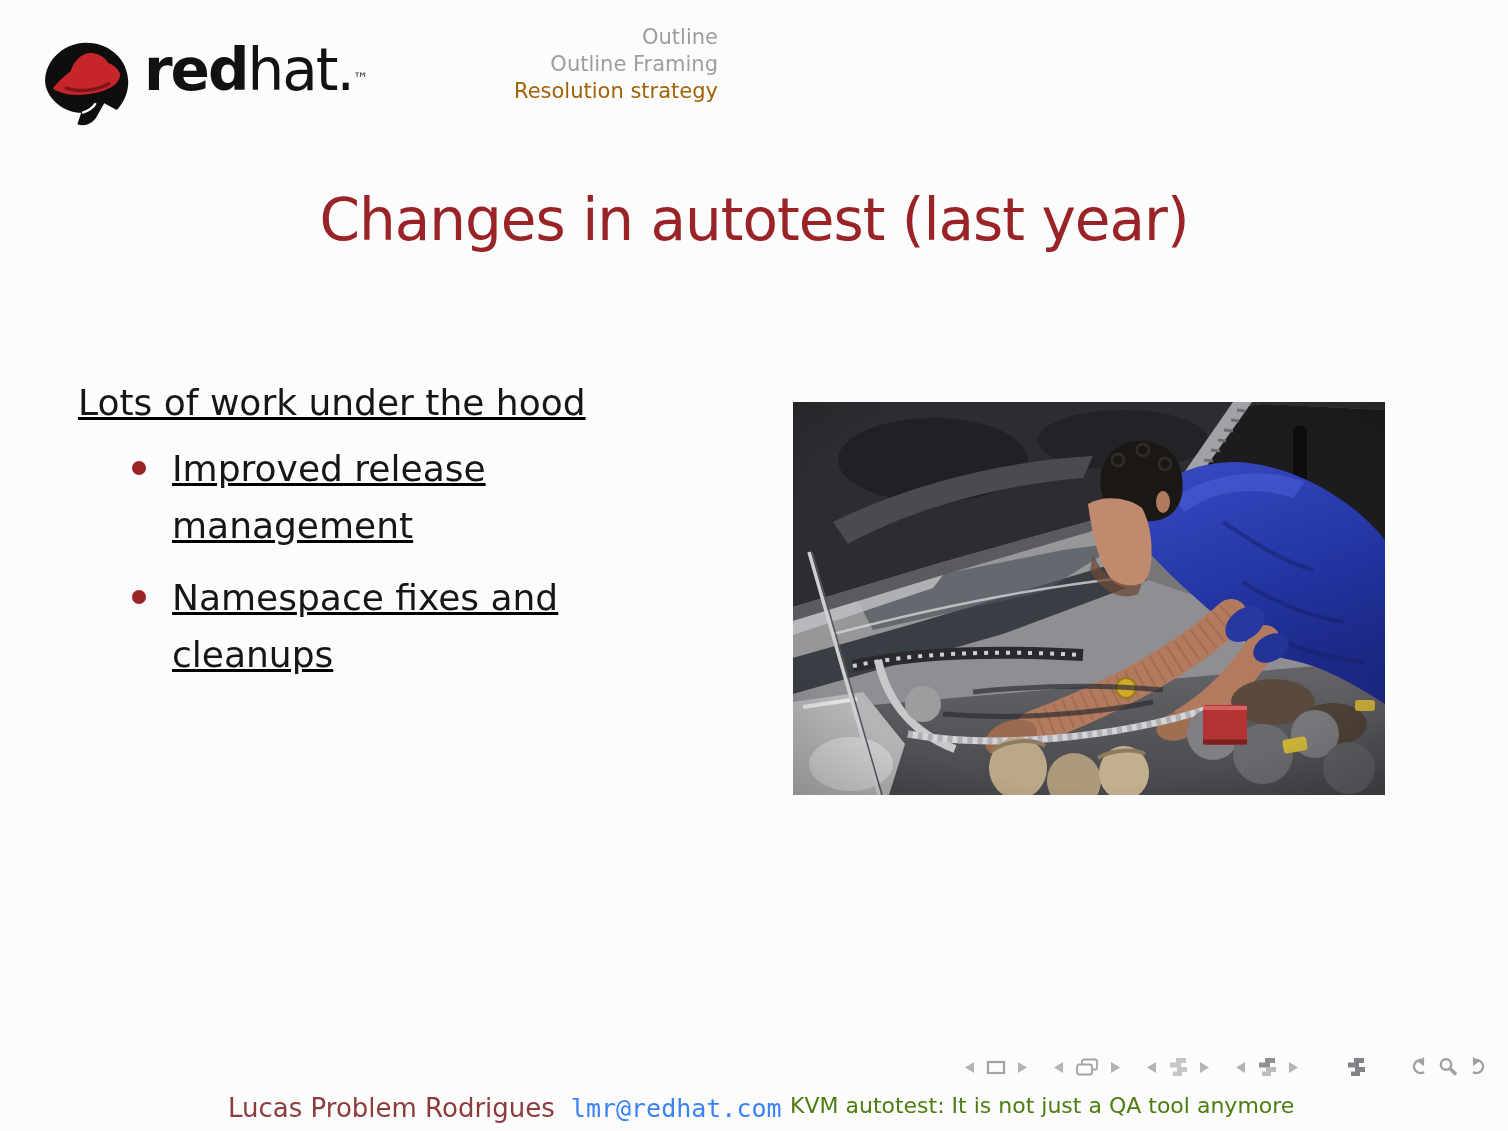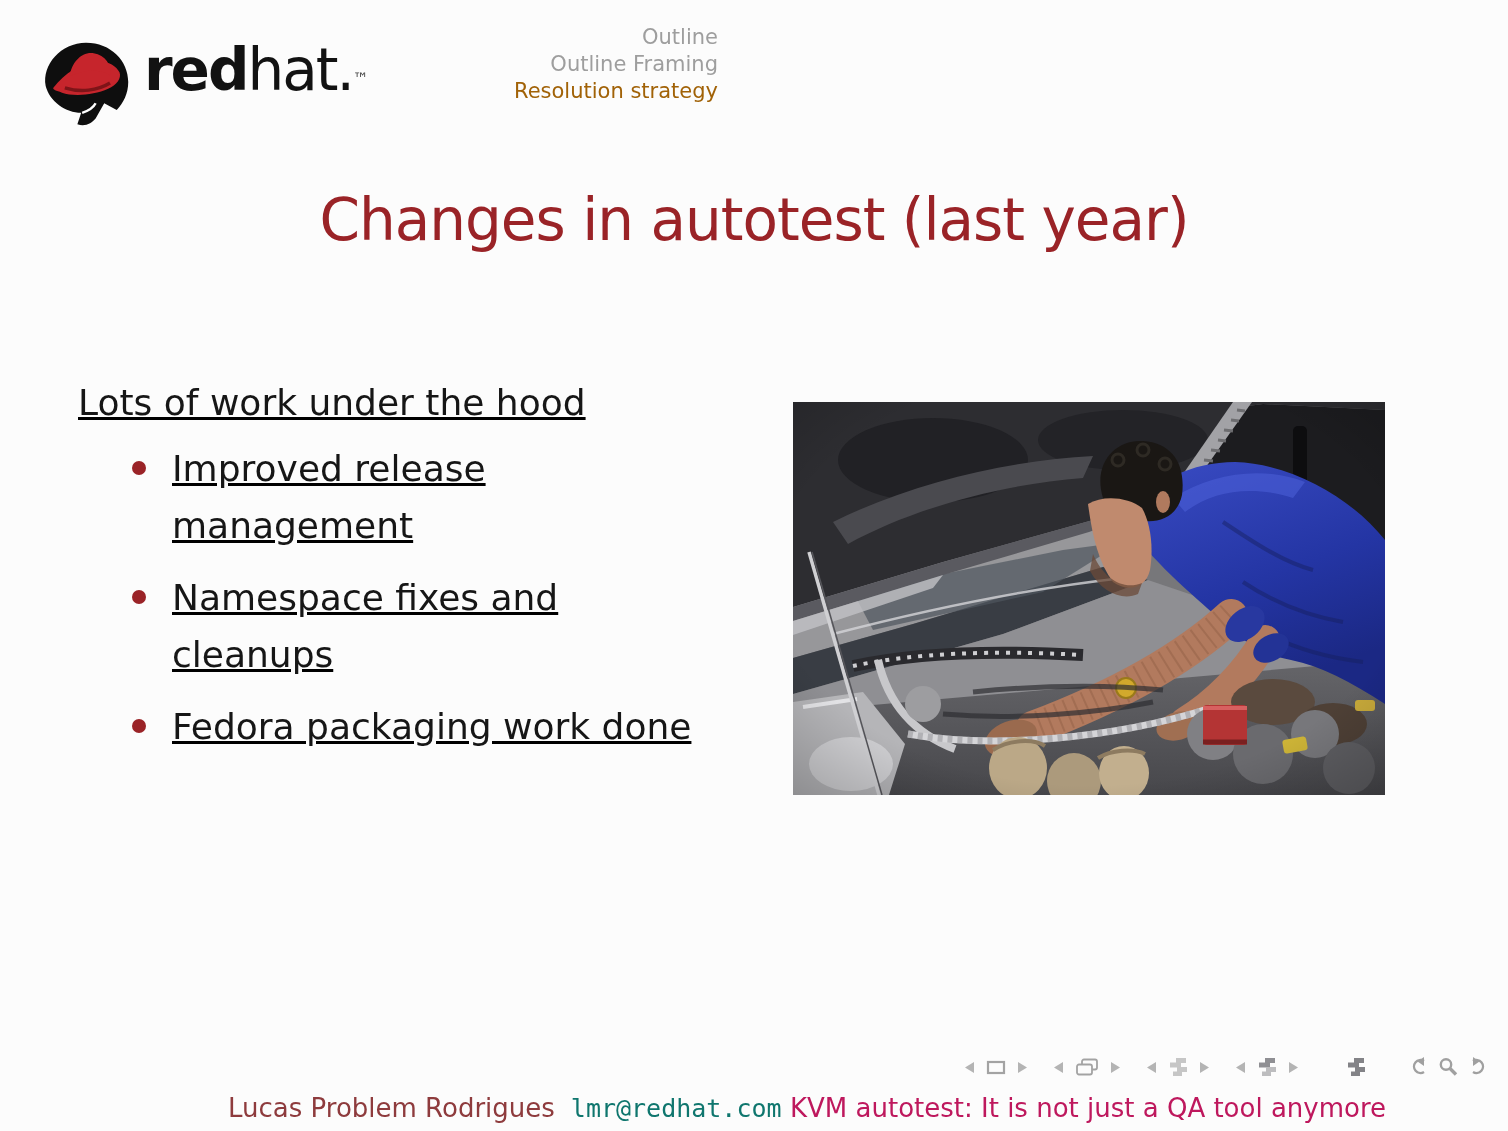--- a/index.html
+++ b/index.html
@@ -36,22 +36,22 @@
   .photo svg { display:block; width:100%; height:100%; }
 
   
   .navbar { position:absolute; left:963px; top:1052px; height:30px; display:flex; align-items:center; }
   .nav-group { display:flex; align-items:center; gap:9px; margin-right:23px; }
   .nav-group.gap-lg { margin-left:22px; margin-right:20px; }
   .nav-icon { display:inline-flex; align-items:center; justify-content:center; cursor:pointer; }
 
   
   .footer-left { position:absolute; left:228px; top:1093px; font-size:26px; color:#8e3b3d; white-space:nowrap; }
-  .footer-email { font-family:"DejaVu Sans Mono", monospace; font-size:25px; margin-left:16px; color:#0f766e; cursor:pointer; }
-  .footer-right { position:absolute; left:790px; top:1093px; font-size:26px; color:#be185d; white-space:nowrap; }
+  .footer-email { font-family:"DejaVu Sans Mono", monospace; font-size:25px; margin-left:16px; color:#3b82f6; cursor:pointer; }
+  .footer-right { position:absolute; left:790px; top:1093px; font-size:22px; color:#4d7c0f; white-space:nowrap; }
 </style>
 </head>
 <body>
 
 <div class="stage">
 
   <div class="logo">
     <svg class="logo-hat" viewBox="0 0 100 100">
       <path d="M50,7 C76,7 94,26 94,48 C94,60 89,70 82,77 L69,70 L60,86 C56,91 49,95 41,92 L45,80 C29,80 12,68 8,52 C4,30 24,7 50,7 Z" fill="#0e0e0e"></path>
       <path d="M16,54 C28,38 44,29 58,27 C71,25 81,30 85,38 C87,44 82,51 73,55 C58,62 36,63 25,59 C19,57 15,56 16,54 Z" fill="#c6252c"></path>
@@ -75,24 +75,20 @@
     <div class="bullets">
       <div class="bullet-item">
         <span class="bullet-dot"></span>
         <span class="bullet-text">Improved release
 management</span>
       </div>
       <div class="bullet-item">
         <span class="bullet-dot"></span>
         <span class="bullet-text">Namespace fixes and
 cleanups</span>
-      </div>
-      <div class="bullet-item">
-        <span class="bullet-dot"></span>
-        <span class="bullet-text">Fedora packaging work done</span>
       </div>
     </div>
   </div>
 
   <div class="photo">
     <svg viewBox="0 0 592 393" preserveAspectRatio="none">
       <defs>
         <linearGradient id="blueg" x1="0" y1="0" x2="0.4" y2="1">
           <stop offset="0" stop-color="#3a4cc4"></stop>
             <stop offset="0.6" stop-color="#2435a4"></stop>

